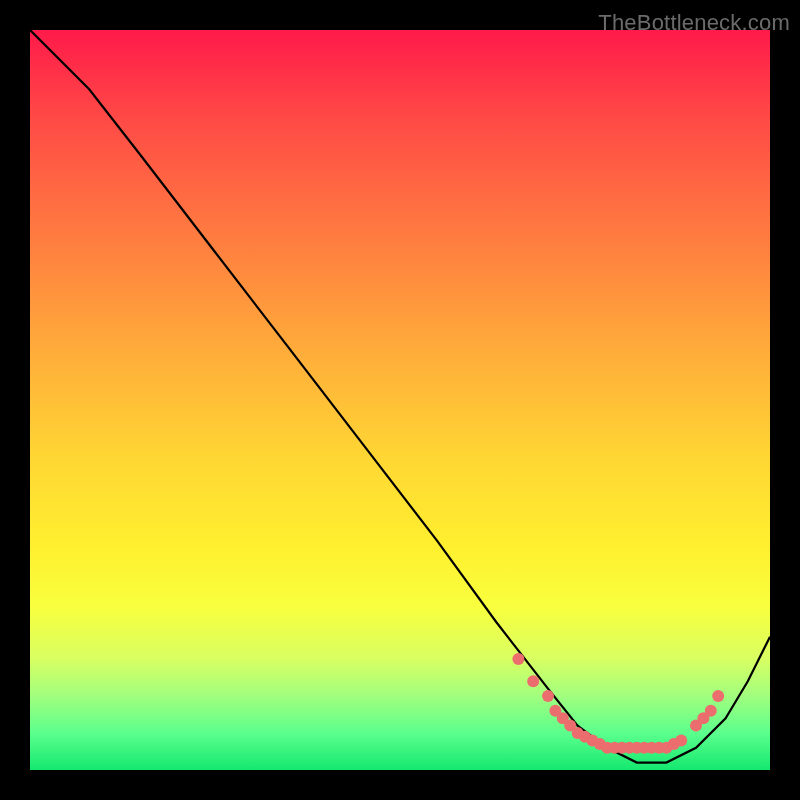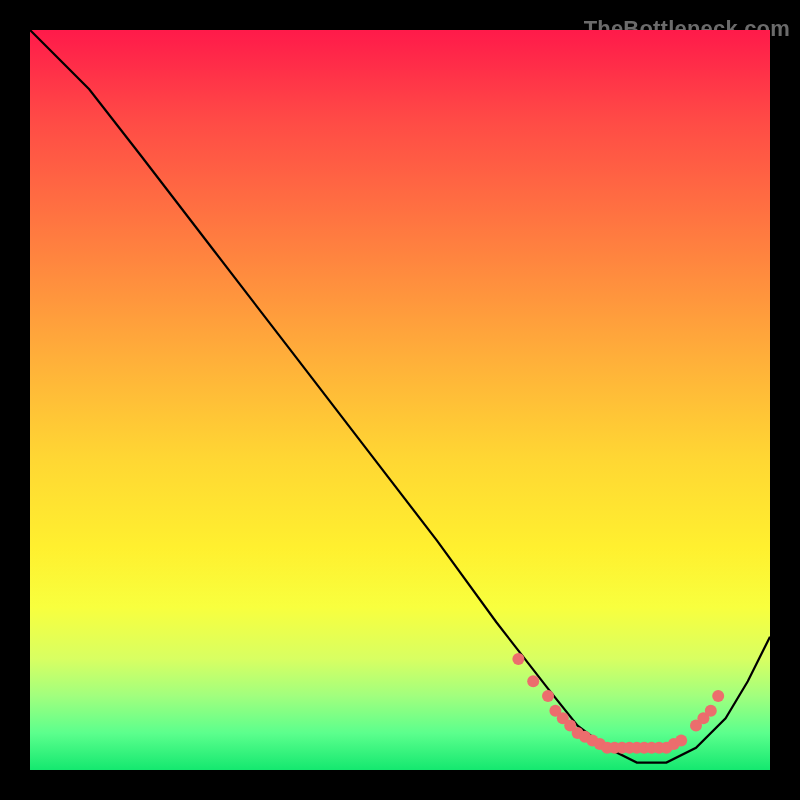--- a/index.html
+++ b/index.html
@@ -34,25 +34,25 @@
       #fff02f 70%,
       #f8ff3e 78%,
       #d8ff62 85%,
       #a1ff7e 90%,
       #5cff8d 95%,
       #14e86f 100%
     );
   }
   .watermark {
     position: absolute;
-    top: 16px;
+    top: 10px;
     right: 10px;
     color: #6b6b6b;
     font-size: 22px;
-    font-weight: 700;
+    font-weight: 400;
     letter-spacing: 0.2px;
     user-select: none;
   }
   svg.overlay {
     position: absolute;
     left: 0;
     top: 0;
     width: 740px;
     height: 740px;
     pointer-events: none;

